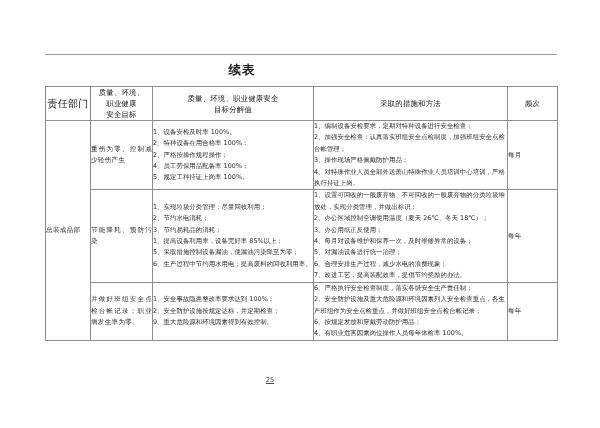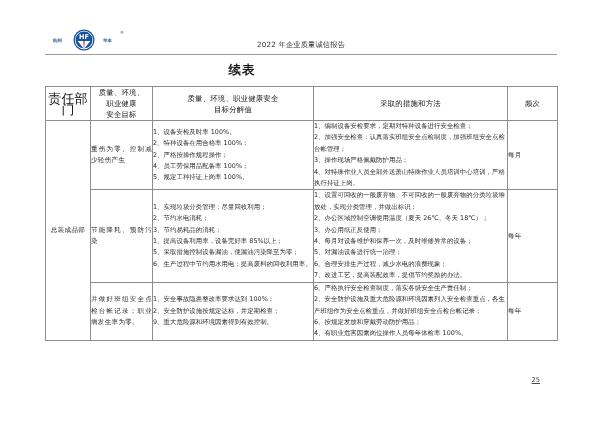--- a/index.html
+++ b/index.html
@@ -121,24 +121,23 @@
 
   thead td {
     text-align: center;
     font-size: 7.4px;
     font-weight: bold;
     color: #141414;
     line-height: 11px;
     padding: 4px 2px;
     letter-spacing: 0.2px;
   }
-  .hdr-dept { font-size: 13px; }
+  .hdr-dept { font-size: 10px; }
 
   .dept-cell {
-    text-align: center;
     font-size: 6.6px;
     color: #2b2b2b;
     letter-spacing: 0.3px;
     line-height: 10px;
   }
   .goal-cell {
     font-size: 6.5px;
     color: #2b2b2b;
     line-height: 11.2px;
     padding: 5px 5px 5px 6px;
@@ -167,48 +166,32 @@
     white-space: normal;
     text-indent: 0;
   }
 
   
   .page-number {
     position: absolute;
     left: 0;
     top: 376px;
     width: 540px;
-    text-align: right;
+    text-align: center;
     font-size: 6.6px;
     color: #4a4a4a;
     text-decoration: underline;
   }
 </style>
 </head>
 <body>
 
 <div class="page">
 
   <div class="page-header">
-    <div class="logo">
-      <span class="logo-left-text">杭州</span>
-      <span class="logo-mark">
-        <svg viewBox="0 0 44 44" width="22" height="22" aria-hidden="true">
-          <circle cx="22" cy="22" r="21" fill="#14539f"></circle>
-          <circle cx="22" cy="22" r="18.5" fill="#ffffff"></circle>
-          <circle cx="22" cy="22" r="17" fill="#14539f"></circle>
-          <text x="22" y="19" font-size="13" font-weight="bold" fill="#ffffff" text-anchor="middle" font-family="DejaVu Sans, sans-serif">HF</text>
-          <path d="M9 24 L35 24 L22 40 Z" fill="#ffffff"></path>
-          <path d="M20.6 24 L23.4 24 L22.4 38 L21.6 38 Z" fill="#cf2027"></path>
-        </svg>
-      </span>
-      <span class="logo-right-text">华丰</span>
-      <span class="logo-tm">®</span>
-    </div>
-    <div class="header-title">2022 年企业质量诚信报告</div>
     <div class="header-rule"></div>
   </div>
 
   <div class="doc-title">续表</div>
 
   <div class="tbl-wrap">
     <table class="main">
       <colgroup>
         <col class="c1">
           <col class="c2">

